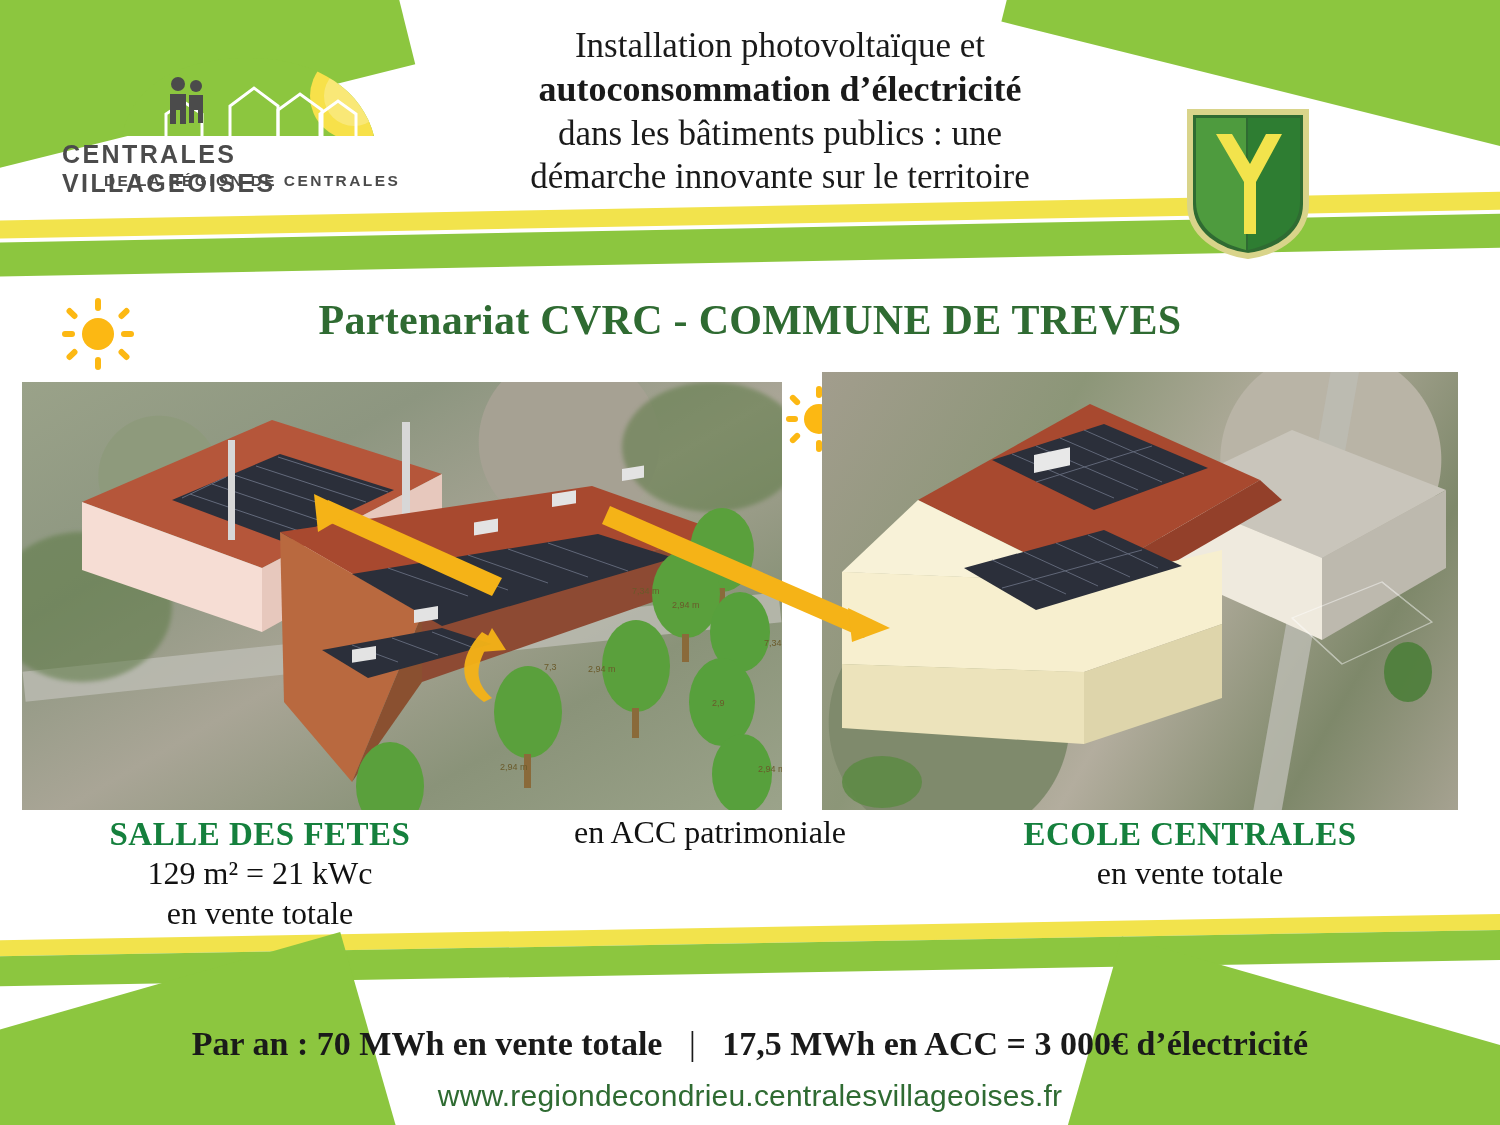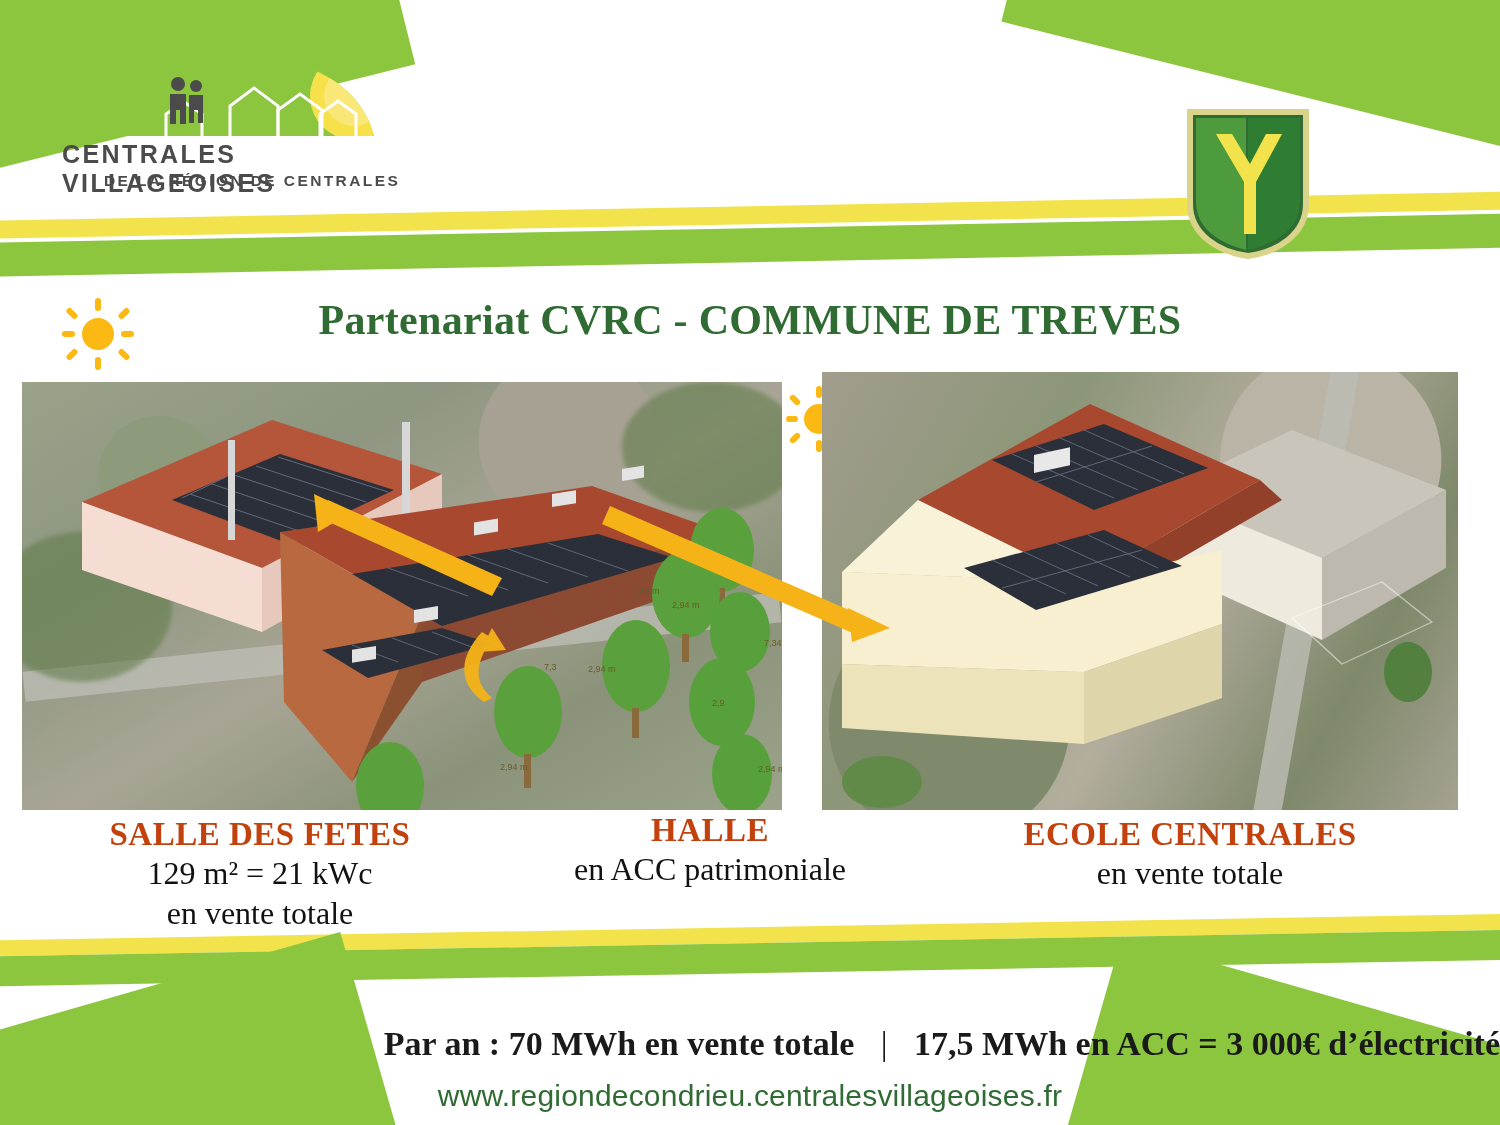--- a/index.html
+++ b/index.html
@@ -183,29 +183,29 @@
   }
   .road {
     position: absolute; background: #bdbdb4; opacity: .8;
   }
 
   .arrow-svg { position: absolute; inset: 0; pointer-events: none; }
 
   
   .caption { position: absolute; text-align: center; }
   .cap-title {
-    font-weight: bold; font-size: 33px; color: #c2410c;
+    font-weight: bold; font-size: 33px; color: #15803d;
     letter-spacing: .5px;
   }
   .cap-line { font-size: 32px; color: #111; line-height: 1.25; }
 
   
   .footer-stat {
     position: absolute; bottom: 62px; left: 0; width: 1500px;
-    text-align: right;
+    text-align: center;
     font-weight: bold; font-size: 34px; color: #1a1a1a;
   }
   .footer-stat .sep { padding: 0 18px; font-weight: normal; }
   .footer-url {
     position: absolute; bottom: 12px; left: 0; width: 1500px;
     text-align: center;
     font-family: "Liberation Sans", sans-serif;
     font-size: 30px; color: #2f6b32; letter-spacing: .2px; margin-top: 28px;
   }
 </style>
@@ -251,20 +251,26 @@
           <path d="M108,50 h16 v30 h-6 v-14 h-4 v14 h-6 z"></path>
           <circle cx="134" cy="42" r="6"></circle>
           <path d="M127,51 h14 v28 h-5 v-13 h-4 v13 h-5 z"></path>
         </g>
       </g>
     </svg>
     <div class="logo-title">CENTRALES VILLAGEOISES</div>
     <div class="logo-sub">DE LA RÉGION DE CENTRALES</div>
   </div>
 
+  <div class="header-text">
+    <div>Installation photovoltaïque et</div>
+    <div class="strong">autoconsommation d’électricité</div>
+    <div>dans les bâtiments publics :  une</div>
+    <div>démarche innovante sur le territoire</div>
+  </div>
 
   <svg class="crest" viewBox="0 0 124 152">
     <path d="M4,4 H120 V96 C120,126 92,144 62,148 C32,144 4,126 4,96 Z" fill="#2f6b32" stroke="#d9d48a" stroke-width="6"></path>
     <path d="M10,10 H60 V142 C36,136 10,122 10,94 Z" fill="#4e9b3e"></path>
     <path d="M62,10 H114 V94 C114,122 88,136 62,142 Z" fill="#2e7d32"></path>
     <path d="M30,26 L58,74 V126 H70 V74 L96,26 H80 L64,56 L46,26 Z" fill="#f2e34c"></path>
   </svg>
 
   <div class="partner-title">Partenariat CVRC - COMMUNE DE TREVES</div>
 
@@ -442,21 +448,20 @@
     <path d="M290,148 L248,128 L252,162 Z" fill="#f5b317"></path>
   </svg>
 
   <div class="caption" style="left:40px; top:816px; width:440px;">
     <div class="cap-title">SALLE DES FETES</div>
     <div class="cap-line">129 m² = 21 kWc</div>
     <div class="cap-line">en vente totale</div>
   </div>
 
   <div class="caption" style="left:490px; top:812px; width:440px;">
-    <div class="cap-title">HALLE</div>
     <div class="cap-line">en ACC patrimoniale</div>
   </div>
 
   <div class="caption" style="left:940px; top:816px; width:500px;">
     <div class="cap-title">ECOLE CENTRALES</div>
     <div class="cap-line">en vente totale</div>
   </div>
 
   <div class="footer-stat">
     <span>Par an :  70 MWh en vente totale</span>

